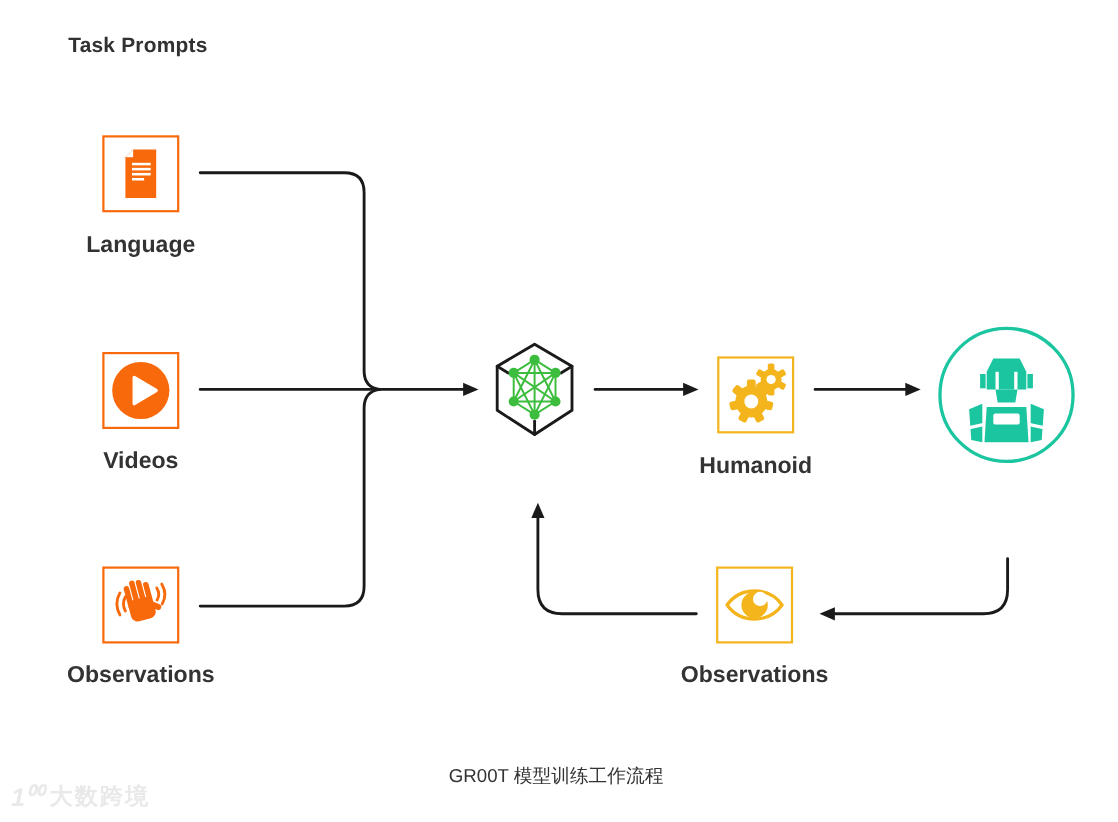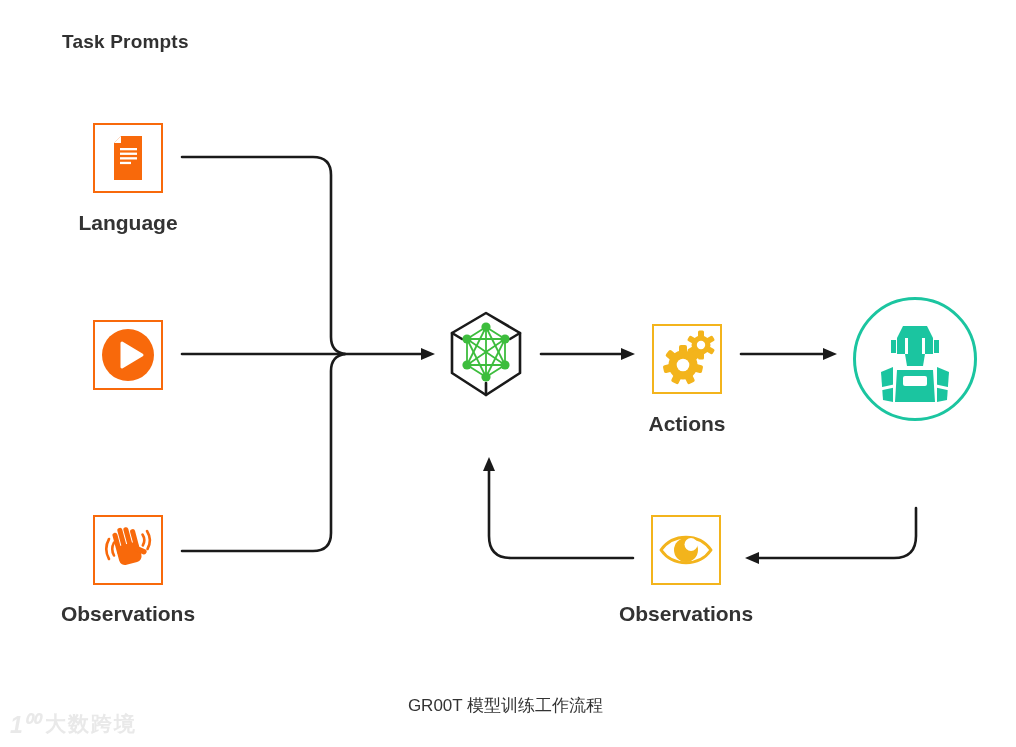--- a/index.html
+++ b/index.html
@@ -72,20 +72,21 @@
     </svg>
   </div>
   <div class="abs node-label" style="left:58px;top:210px;width:140px;">Language</div>
 
   <div class="abs icon-box orange-box" style="left:93px;top:320px;">
     <svg width="66" height="66" viewBox="0 0 66 66">
       <circle cx="33" cy="33" r="26" fill="#F8690B"></circle>
       <path d="M27 21 L47 33 L27 45 Z" fill="#ffffff" stroke="#ffffff" stroke-width="3" stroke-linejoin="round"></path>
     </svg>
   </div>
+  <div class="abs node-label" style="left:58px;top:406px;width:140px;">Videos</div>
 
   <div class="abs icon-box orange-box" style="left:93px;top:515px;">
     <svg width="66" height="66" viewBox="0 0 66 66">
       <g fill="#F8690B" transform="rotate(-15 33 36)">
         <rect x="22.5" y="13" width="5" height="22" rx="2.4"></rect>
         <rect x="28.5" y="9.5" width="5" height="25" rx="2.4"></rect>
         <rect x="34.5" y="10.5" width="5" height="24" rx="2.4"></rect>
         <rect x="40.5" y="14" width="5" height="20" rx="2.4"></rect>
         <rect x="22.5" y="27" width="23" height="20" rx="6"></rect>
         <rect x="40" y="31" width="13" height="5.5" rx="2.7" transform="rotate(38 42 34)"></rect>
@@ -148,21 +149,21 @@
           <rect x="-4" y="-20" width="8" height="9" rx="2" transform="rotate(154)"></rect>
           <rect x="-4" y="-20" width="8" height="9" rx="2" transform="rotate(206)"></rect>
           <rect x="-4" y="-20" width="8" height="9" rx="2" transform="rotate(257)"></rect>
           <rect x="-4" y="-20" width="8" height="9" rx="2" transform="rotate(309)"></rect>
         </g>
         <circle r="14.5"></circle>
         <circle r="6.3" fill="#ffffff"></circle>
       </g>
     </svg>
   </div>
-  <div class="abs node-label" style="left:617px;top:411px;width:140px;">Actions</div>
+  <div class="abs node-label" style="left:617px;top:411px;width:140px;">Humanoid</div>
 
   <div class="abs robot-circle" style="left:853px;top:297px;">
     <svg width="118" height="118" viewBox="0 0 118 118">
       <g fill="#1BC5A0">
         <path d="M41 38 L47 26 H71 L77 38 V54 H41 Z"></path>
         <rect x="35" y="40" width="5" height="13"></rect>
         <rect x="78" y="40" width="5" height="13"></rect>
         <polygon points="49,54 69,54 67,66 51,66"></polygon>
         <polygon points="41,70 77,70 79,102 39,102"></polygon>
         <polygon points="25,72 37,67 37,102 27,100"></polygon>

